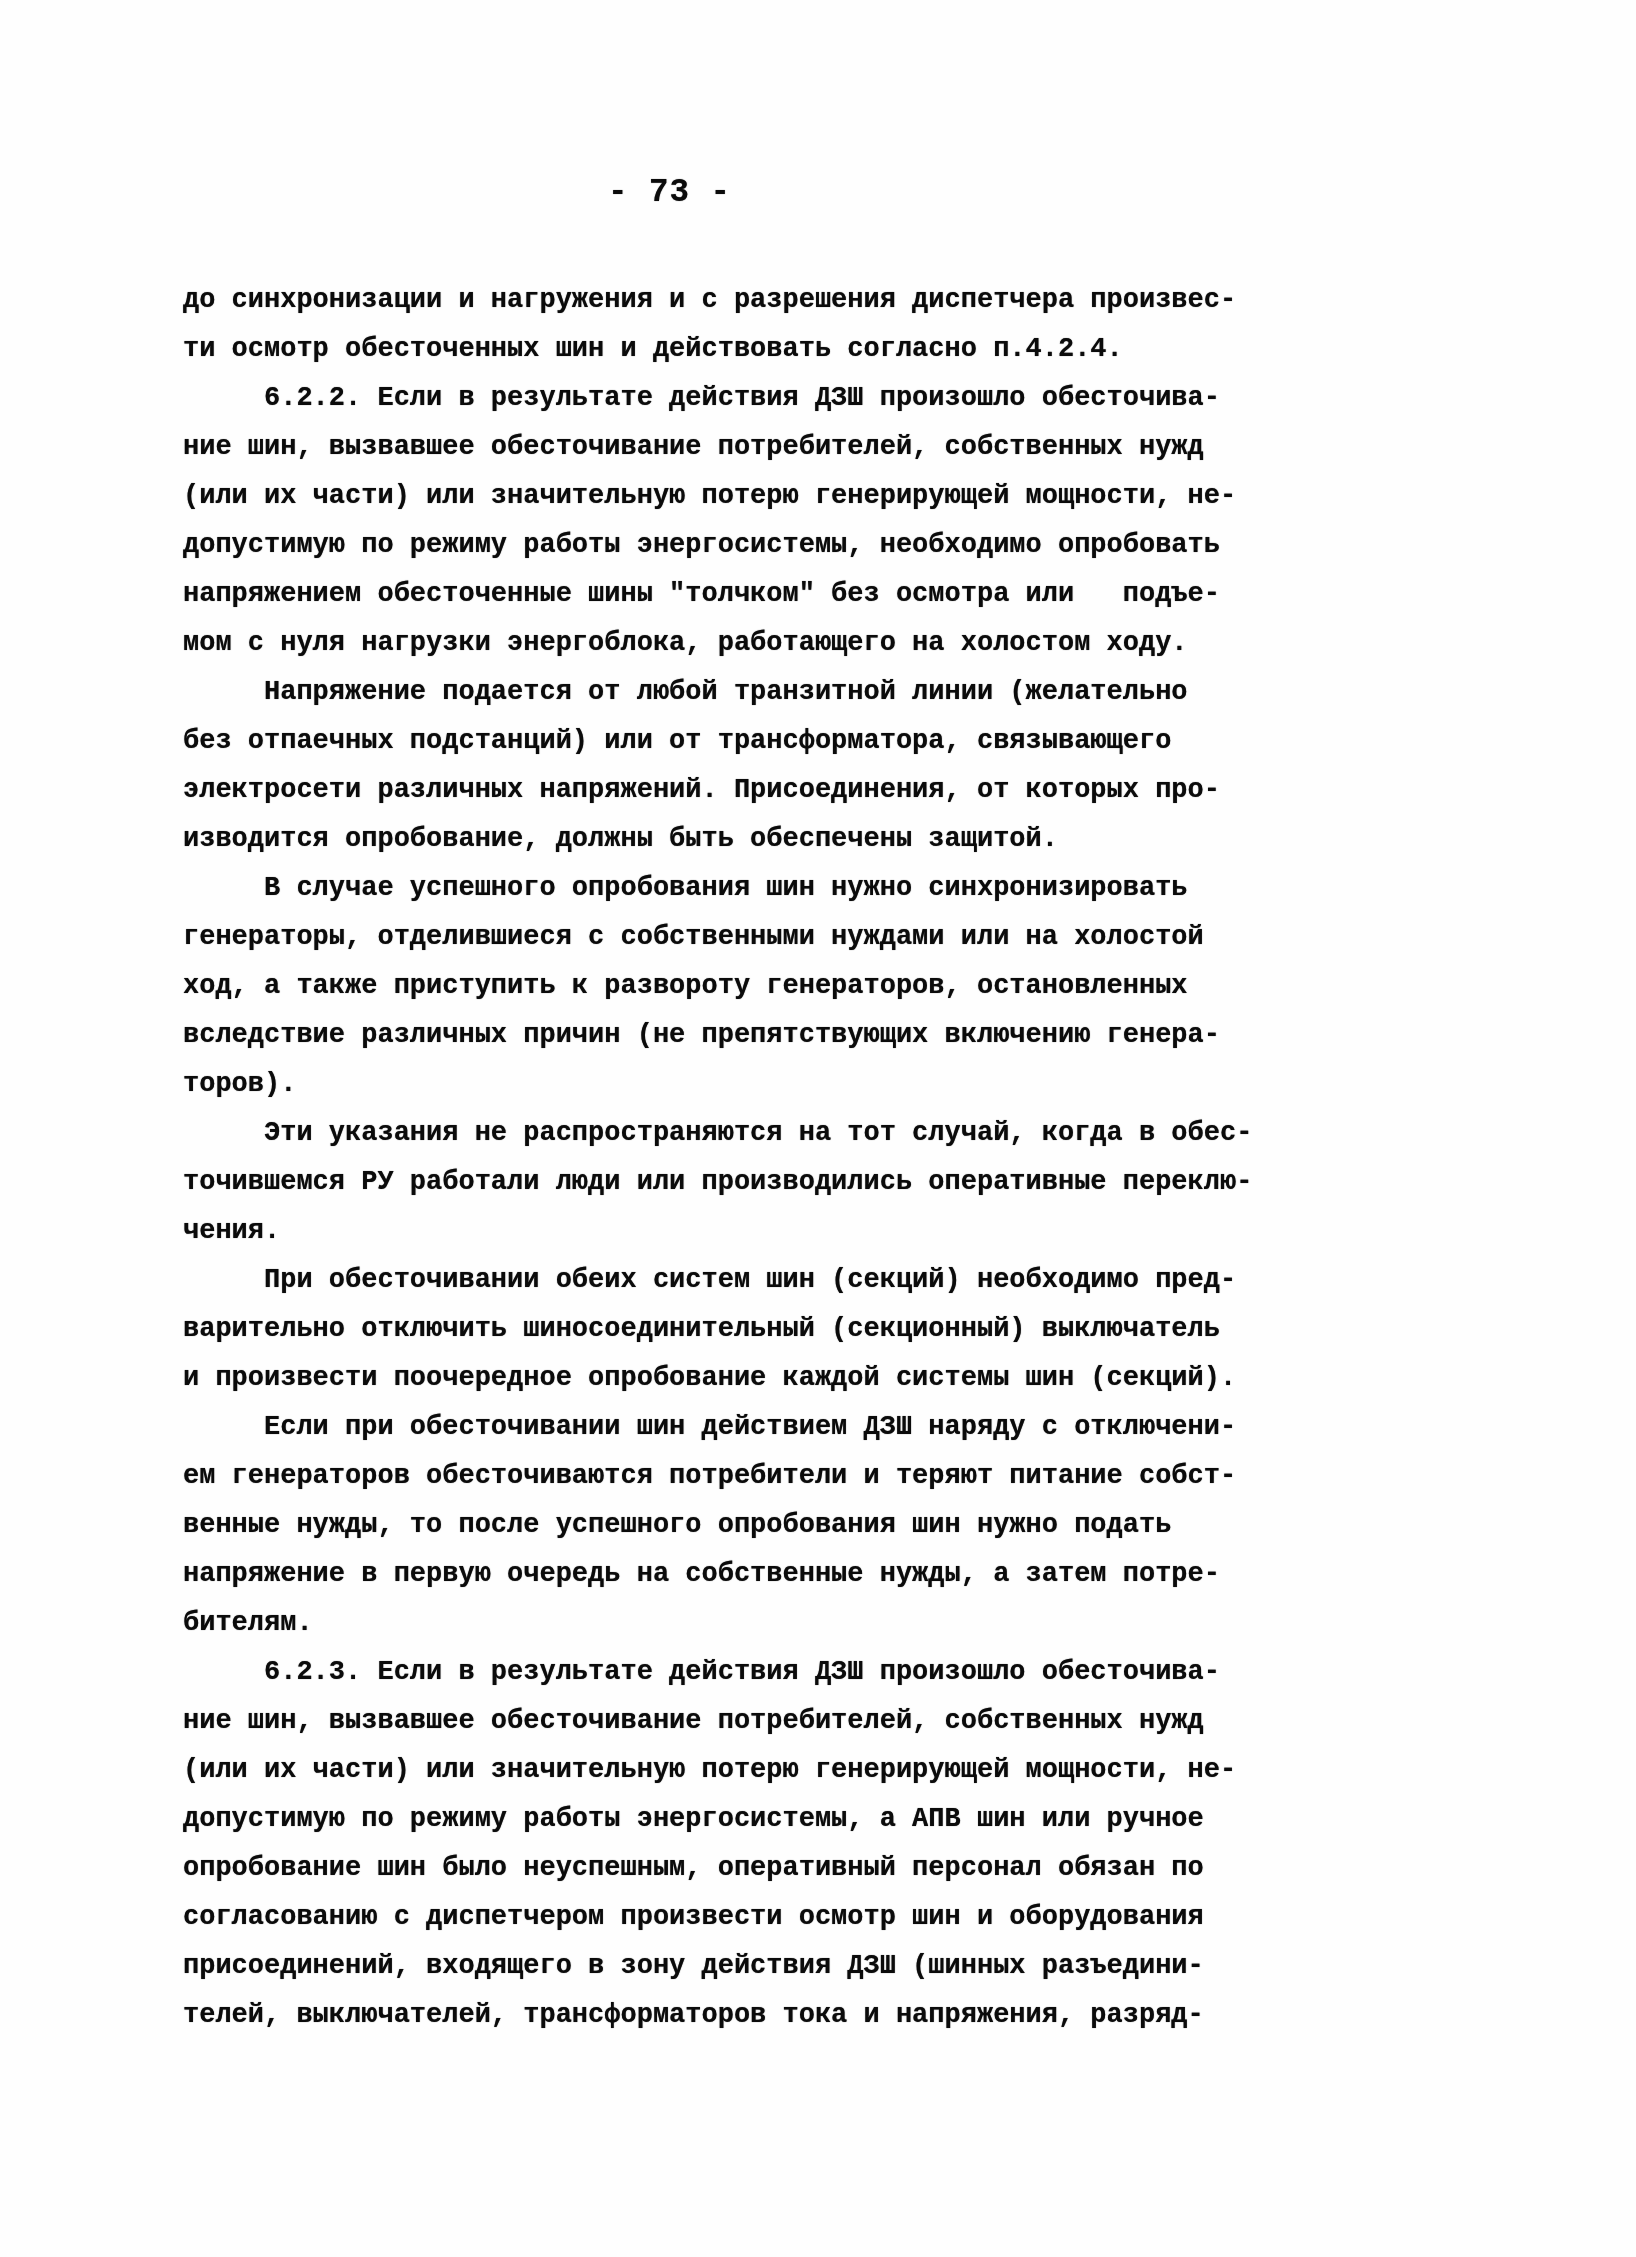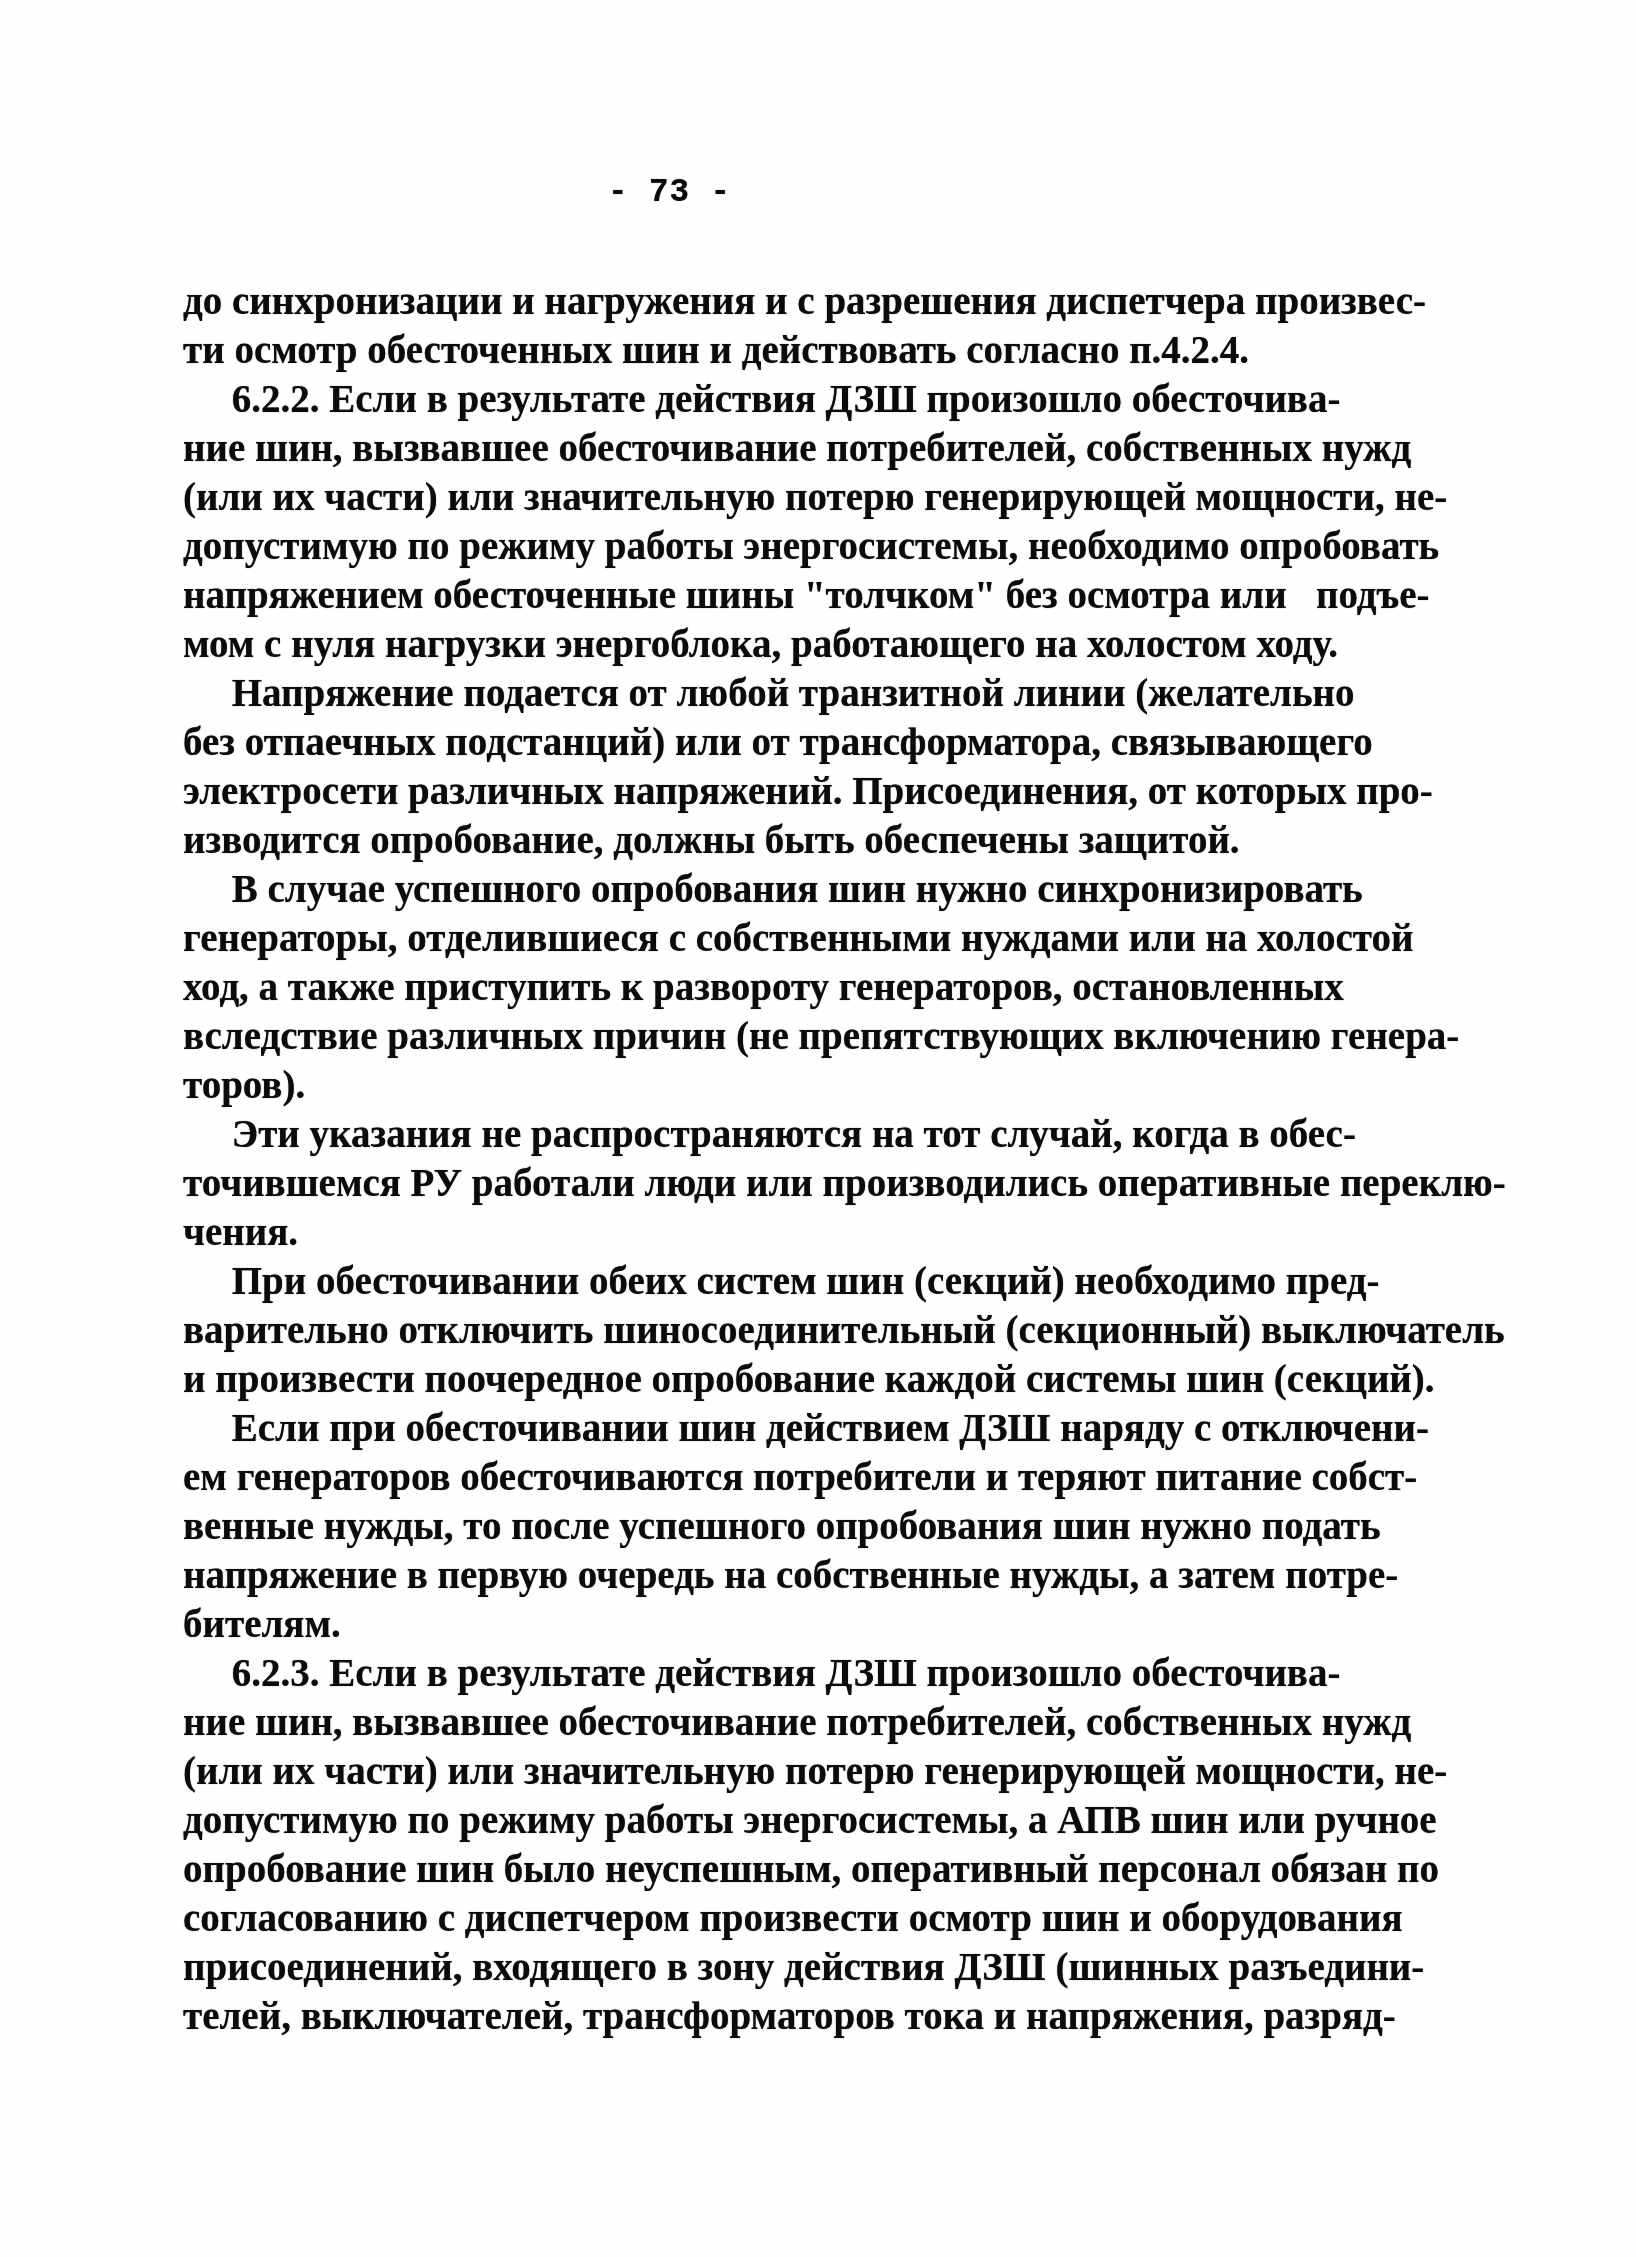--- a/index.html
+++ b/index.html
@@ -29,25 +29,24 @@
     font-size: 32.5px;
     letter-spacing: 1px;
     text-shadow: 0 0 1px rgba(0,0,0,0.65);
     white-space: pre;
   }
   .text-block {
     position: absolute;
     left: 183px;
     top: 276px;
     width: 1338px;
-    font-size: 39px;
+    font-size: 27px;
     line-height: 49px;
     white-space: pre;
     text-shadow: 0 0 1px rgba(0,0,0,0.65);
-    font-family: Liberation Serif, serif;
   }
   .text-block .line {
     height: 49px;
   }
 </style>
 </head>
 <body>
 
 <div class="scan-page">
   <div class="page-number">- 73 -</div>

